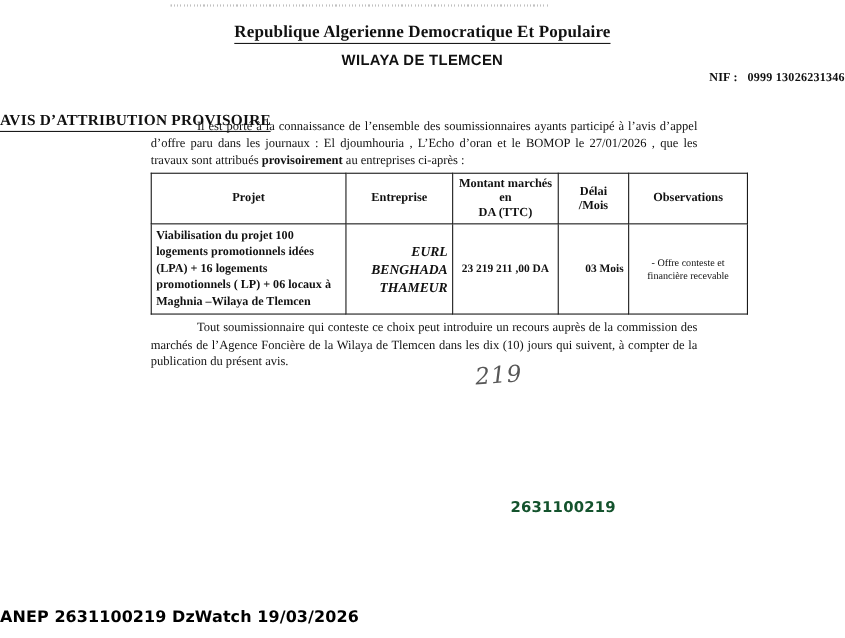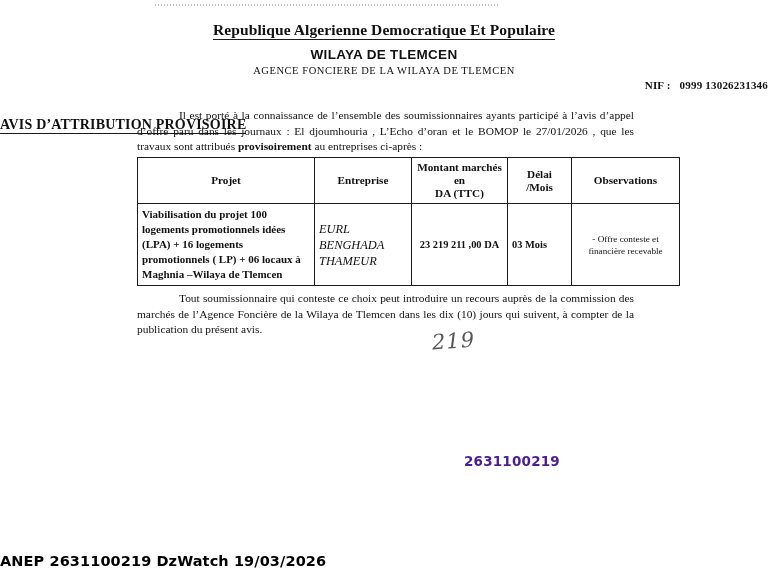--- a/index.html
+++ b/index.html
@@ -139,36 +139,36 @@
   td.cell-projet {
     font-size: 11px;
     font-weight: bold;
     line-height: 15px;
     text-align: left;
     vertical-align: middle;
     padding: 5px 5px 5px 6px;
   }
   td.cell-entreprise {
     font-size: 12.4px;
-    font-weight: normal;
+    font-weight: bold;
     font-style: italic;
     line-height: 16px;
-    text-align: left;
+    text-align: right;
     padding-left: 8px;
   }
   td.cell-montant {
     font-size: 10.4px;
     font-weight: bold;
     text-align: center;
     white-space: nowrap;
   }
   td.cell-delai {
     font-size: 10.4px;
     font-weight: bold;
-    text-align: left;
+    text-align: right;
   }
   td.cell-observations {
     font-size: 9.2px;
     text-align: center;
     line-height: 12px;
   }
 
   
   .handwritten {
     position: absolute;
@@ -184,21 +184,21 @@
   }
 
   
   .ref-number {
     position: absolute;
     left: 464px;
     top: 453px;
     font-family: "DejaVu Sans", "Liberation Sans", sans-serif;
     font-size: 13.5px;
     font-weight: bold;
-    color: #4c1d95;
+    color: #14532d;
     letter-spacing: .2px;
   }
 
   
   .anep-footer {
     position: absolute;
     left: 0;
     top: 553px;
     width: 768px;
     text-align: left;
@@ -215,21 +215,20 @@
 <div class="scan-dots"></div>
 
 <div class="sheet">
 
   <div class="hdr-main">
     <span>Republique Algerienne Democratique Et Populaire</span>
   </div>
 
   <div class="hdr-wilaya">WILAYA DE TLEMCEN</div>
 
-  <div class="hdr-agence">AGENCE  FONCIERE  DE  LA WILAYA  DE  TLEMCEN</div>
 
   <div class="hdr-nif">
     <span class="nif-label">NIF :</span>
     &nbsp;&nbsp;<span class="nif-prefix">0999 13026231346</span>
   </div>
 
   <div class="hdr-avis">
     <span>AVIS  D’ATTRIBUTION PROVISOIRE</span>
   </div>
 

